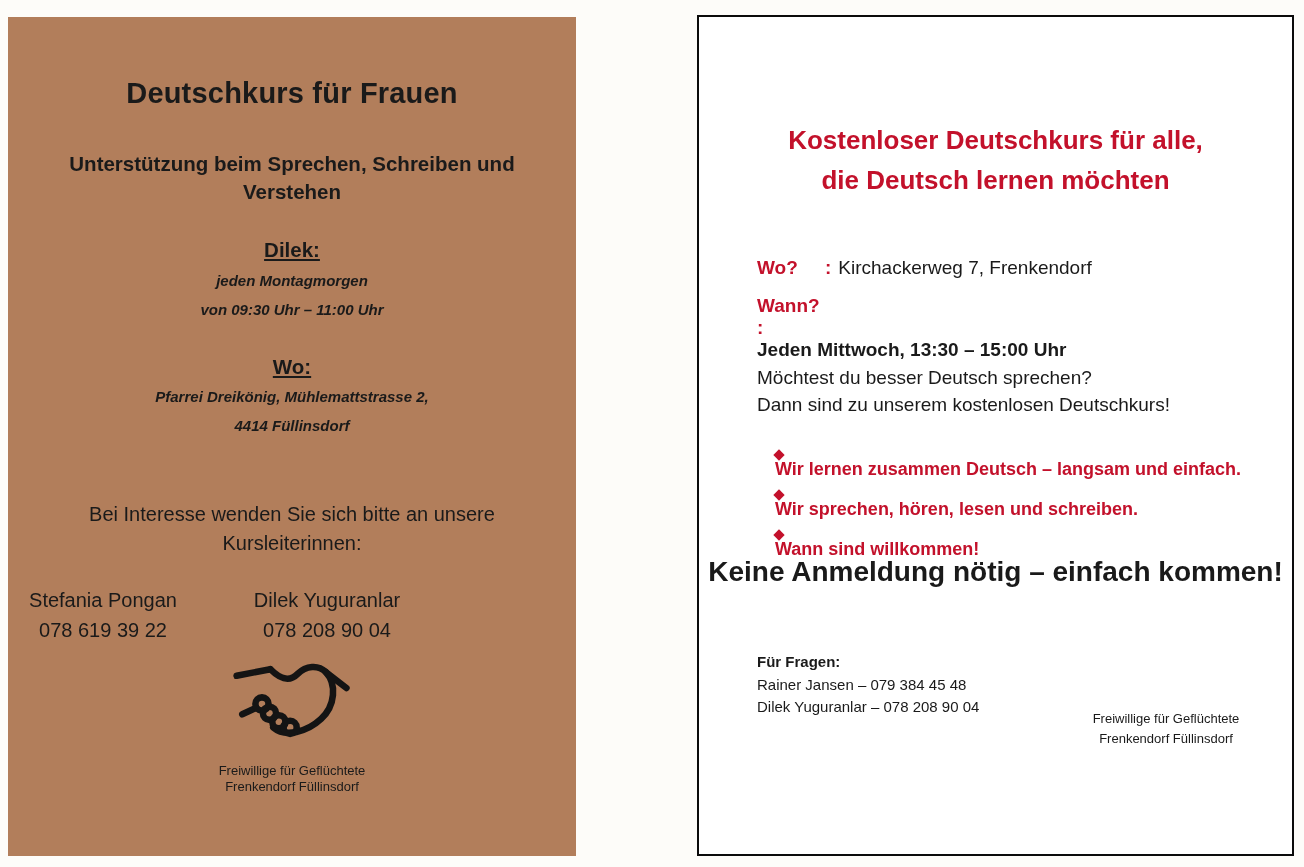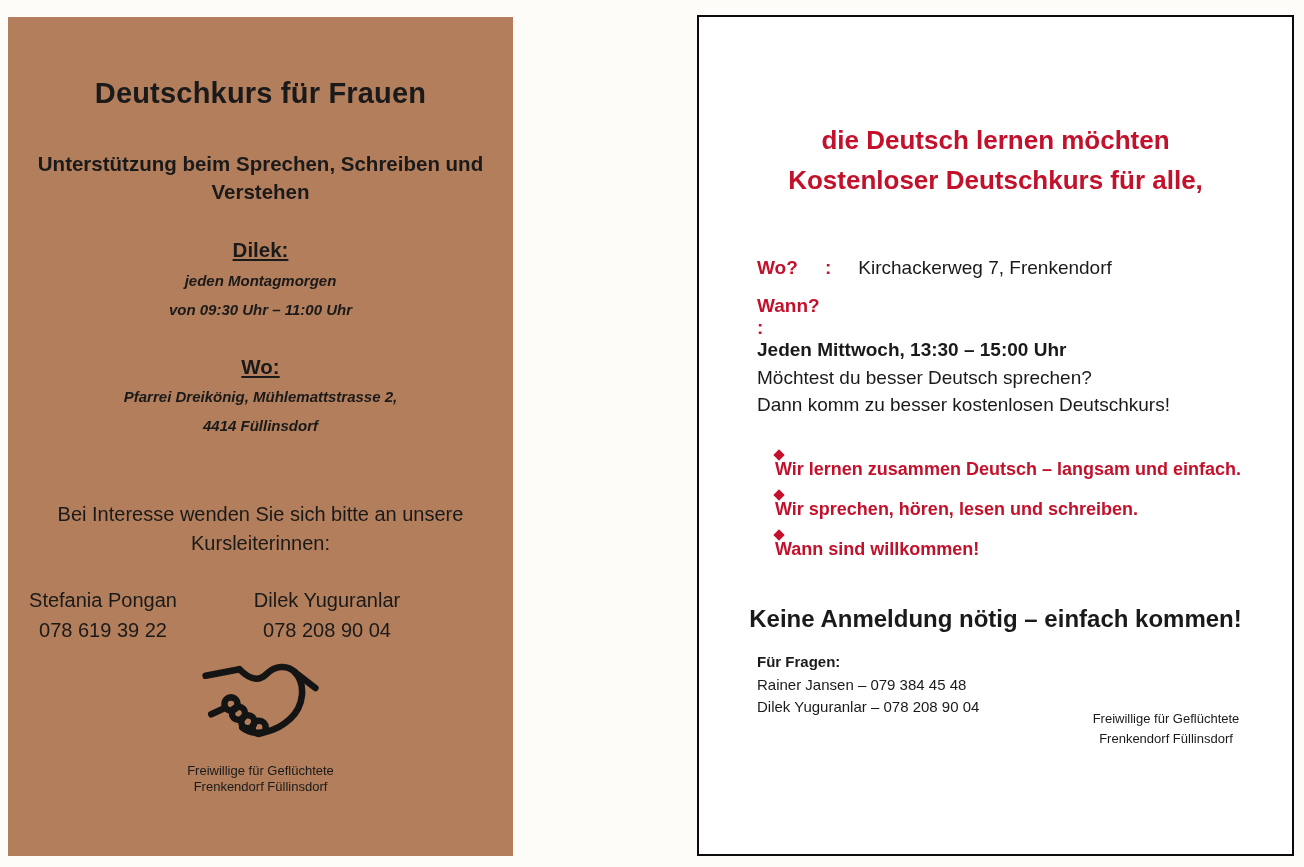--- a/index.html
+++ b/index.html
@@ -13,21 +13,21 @@
     position:relative;
     background:#fdfcf9;
     font-family:"Liberation Sans","DejaVu Sans",sans-serif;
     color:var(--ink);
     overflow:hidden;
   }
   .flyer{position:absolute;}
 
   
   #left-flyer{
-    left:8px; top:17px; width:505px; height:839px;
+    left:8px; top:17px; width:568px; height:839px;
     background:var(--brown);
   }
   #left-flyer > div{position:absolute; width:100%; text-align:center;}
   .lf-title{top:60px; font-size:29px; font-weight:bold; letter-spacing:.2px;}
   .lf-subtitle{
     top:133px; left:50% !important; transform:translateX(-50%);
     width:500px !important; font-size:20.5px; font-weight:bold; line-height:28px;
   }
   .lf-heading{font-size:20.5px; font-weight:bold; text-decoration:underline;}
   .lf-wann-h{top:221px;}
@@ -54,31 +54,31 @@
   #right-flyer > div{position:absolute;}
   .rf-title{
     top:103px; width:100%; text-align:center;
     color:var(--accent); font-size:26px; font-weight:bold; line-height:40px;
   }
   .rf-row{left:58px; display:flex; font-size:19px; white-space:nowrap;}
   .rf-row1{top:240px;}
   .rf-row2{top:278px;flex-direction:column;}
   .rf-label{width:68px; color:var(--accent); font-weight:bold;}
   .rf-sep{color:var(--accent); font-weight:bold; margin-right:7px;}
-  .rf-val-regular{font-weight:normal;margin-left:20px;}
+  .rf-val-regular{font-weight:normal;}
   .rf-val-bold{font-weight:bold;}
   .rf-intro{top:348px; left:58px; font-size:19px; line-height:26.5px;}
   .rf-bullets{top:428px; left:76px;}
   .rf-bullet{height:40px; display:flex; align-items:flex-start;
     color:var(--accent); font-weight:bold; font-size:18px; white-space:nowrap;flex-direction:column;}
   .diamond{
     flex:0 0 auto; width:8px; height:8px; background:var(--accent);
     transform:rotate(45deg); margin:6px 15px 0 0;
   }
-  .rf-note{top:588px; width:100%; text-align:center; font-size:24px; font-weight:bold;}
+  .rf-note{top:539px; width:100%; text-align:center; font-size:28px; font-weight:bold;}
   .rf-fragen-h{top:636px; left:58px; font-size:15px; font-weight:bold;}
   .rf-fragen{top:657px; left:58px; font-size:15px; line-height:22px;}
   .rf-org{top:692px; right:20px; width:212px; text-align:center;
     font-size:13px; line-height:20px;}
 
   svg.handshake{display:block;}
 </style>
 </head>
 <body>
 
@@ -128,39 +128,39 @@
   </div>
 
   <div class="lf-org">
     <div>Freiwillige für Geflüchtete</div>
     <div>Frenkendorf Füllinsdorf</div>
   </div>
 </section>
 
 <section class="flyer" id="right-flyer">
   <div class="rf-title">
+    <div>Kostenloser Deutschkurs für alle,</div>
     <div>die Deutsch lernen möchten</div>
-    <div>Kostenloser Deutschkurs für alle,</div>
   </div>
 
   <div class="rf-row rf-row1">
     <span class="rf-label">Wo?</span>
     <span class="rf-sep">:</span>
     <span class="rf-val-regular">Kirchackerweg 7, Frenkendorf</span>
   </div>
 
   <div class="rf-row rf-row2">
     <span class="rf-label">Wann?</span>
     <span class="rf-sep">:</span>
     <span class="rf-val-bold">Jeden Mittwoch, 13:30 – 15:00 Uhr</span>
   </div>
 
   <div class="rf-intro">
     <div>Möchtest du besser Deutsch sprechen?</div>
-    <div>Dann komm zu besser kostenlosen Deutschkurs!</div>
+    <div>Dann sind zu unserem kostenlosen Deutschkurs!</div>
   </div>
 
   <div class="rf-bullets">
     <div class="rf-bullet">
       <span class="diamond"></span>
       <span>Wir lernen zusammen Deutsch – langsam und einfach.</span>
     </div>
     <div class="rf-bullet">
       <span class="diamond"></span>
       <span>Wir sprechen, hören, lesen und schreiben.</span>

